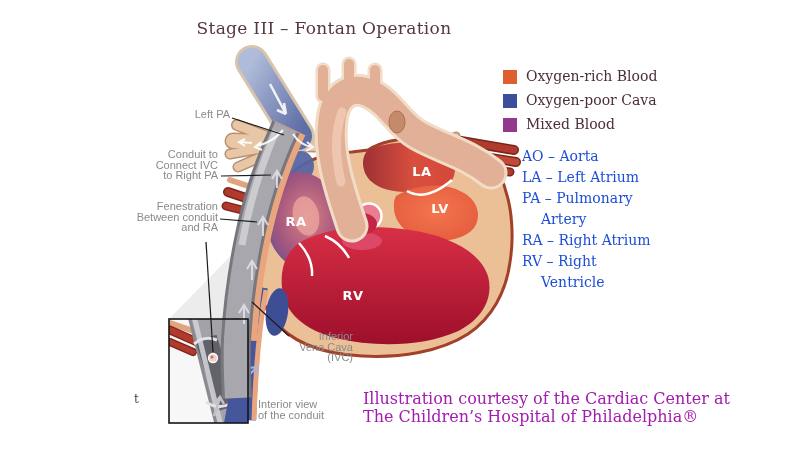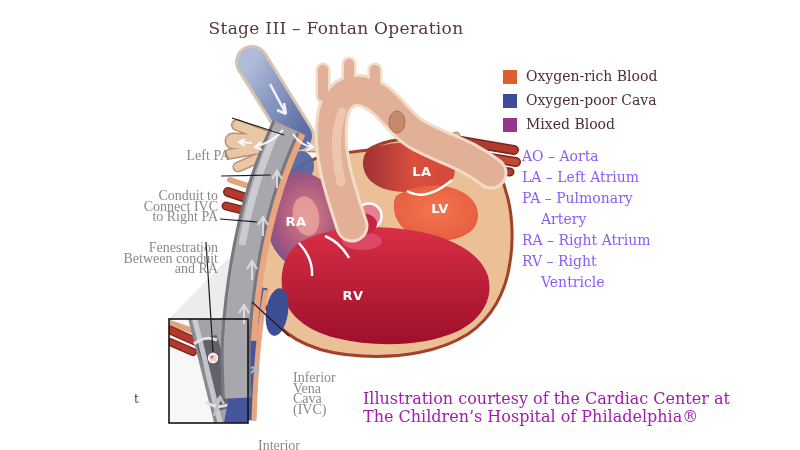--- a/index.html
+++ b/index.html
@@ -1,28 +1,28 @@
 <!DOCTYPE html>
 <html><head>
 <meta charset="utf-8">
 <style>
   html,body{margin:0;padding:0;background:#fff;}
   .stage{position:relative;width:800px;height:450px;background:#ffffff;overflow:hidden;
          font-family:"DejaVu Serif","Liberation Serif",serif;}
-  .title{position:absolute;top:18px;left:12px;width:648px;text-align:center;
+  .title{position:absolute;top:18px;left:0;width:648px;text-align:center;
          font-size:17px;color:#57383E;letter-spacing:.3px;}
   .legend{position:absolute;left:503px;top:68px;}
   .legend-row{display:flex;align-items:flex-end;margin-bottom:8px;}
   .swatch{width:14px;height:14px;margin-right:9px;flex:0 0 auto;}
   .legend-label{font-size:14px;color:#4C2E36;white-space:nowrap;}
-  .abbr{position:absolute;left:522px;top:146px;font-size:14px;color:#8b5cf6;line-height:21px;}
+  .abbr{position:absolute;left:522px;top:146px;font-size:14px;color:#1d4ed8;line-height:21px;}
   .abbr .indent{padding-left:19px;}
   .caption{position:absolute;left:363px;top:390px;font-size:16px;color:#a21caf;line-height:17.5px;}
-  .ann{position:absolute;font-family:Liberation Serif, serif;
-       font-size:14px;line-height:10.5px;color:#8A8A8A;white-space:pre-line;margin-top:42px;}
+  .ann{position:absolute;font-family:Liberation Sans, sans-serif;
+       font-size:11px;line-height:10.5px;color:#8A8A8A;white-space:pre-line;}
   .ann.r{text-align:right;}
   .frag{position:absolute;left:134px;top:392px;font-size:12px;color:#4A4A4A;}
   svg text.chamber{font-family:"DejaVu Sans","Liberation Sans",sans-serif;font-weight:bold;
        font-size:13px;fill:#ffffff;letter-spacing:.5px;}
 </style>
 </head>
 <body>
 
 <div class="stage">
 
@@ -229,21 +229,21 @@
     <div class="indent">Ventricle</div>
   </div>
 
   <div class="ann r" style="left:170px;top:109px;width:60px;">Left PA</div>
   <div class="ann r" style="left:118px;top:201px;width:100px;">Fenestration
 Between conduit
 and RA</div>
   <div class="ann r" style="left:130px;top:149px;width:88px;">Conduit to
 Connect IVC
 to Right PA</div>
-  <div class="ann" style="left:293px;top:331px;width:60px;">Inferior
+  <div class="ann" style="left:293px;top:331px;width:60px;text-align:right;">Inferior
 Vena Cava
 (IVC)</div>
   <div class="ann" style="left:258px;top:399px;width:70px;">Interior view
 of the conduit</div>
   <div class="frag">t</div>
 
   <div class="caption">
     <div>Illustration courtesy of the Cardiac Center at</div>
     <div>The Children’s Hospital of Philadelphia®</div>
   </div>

